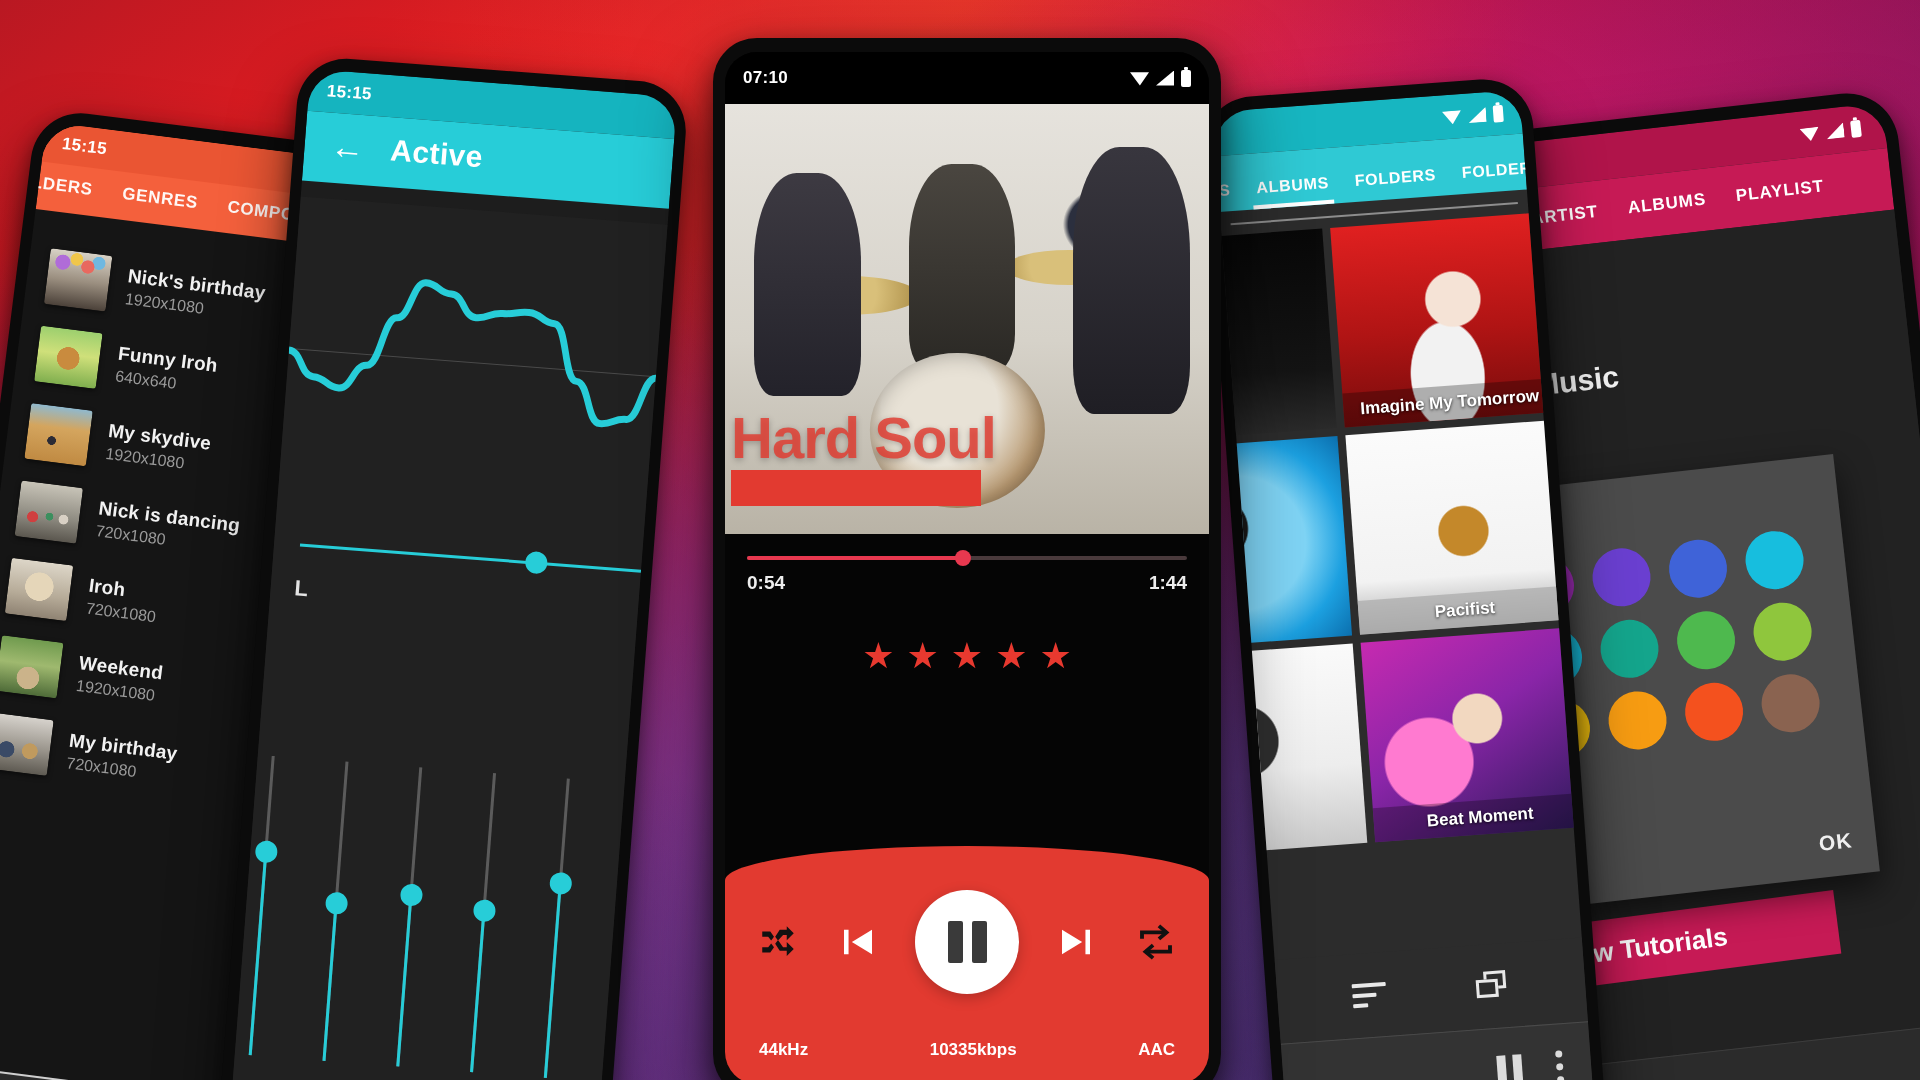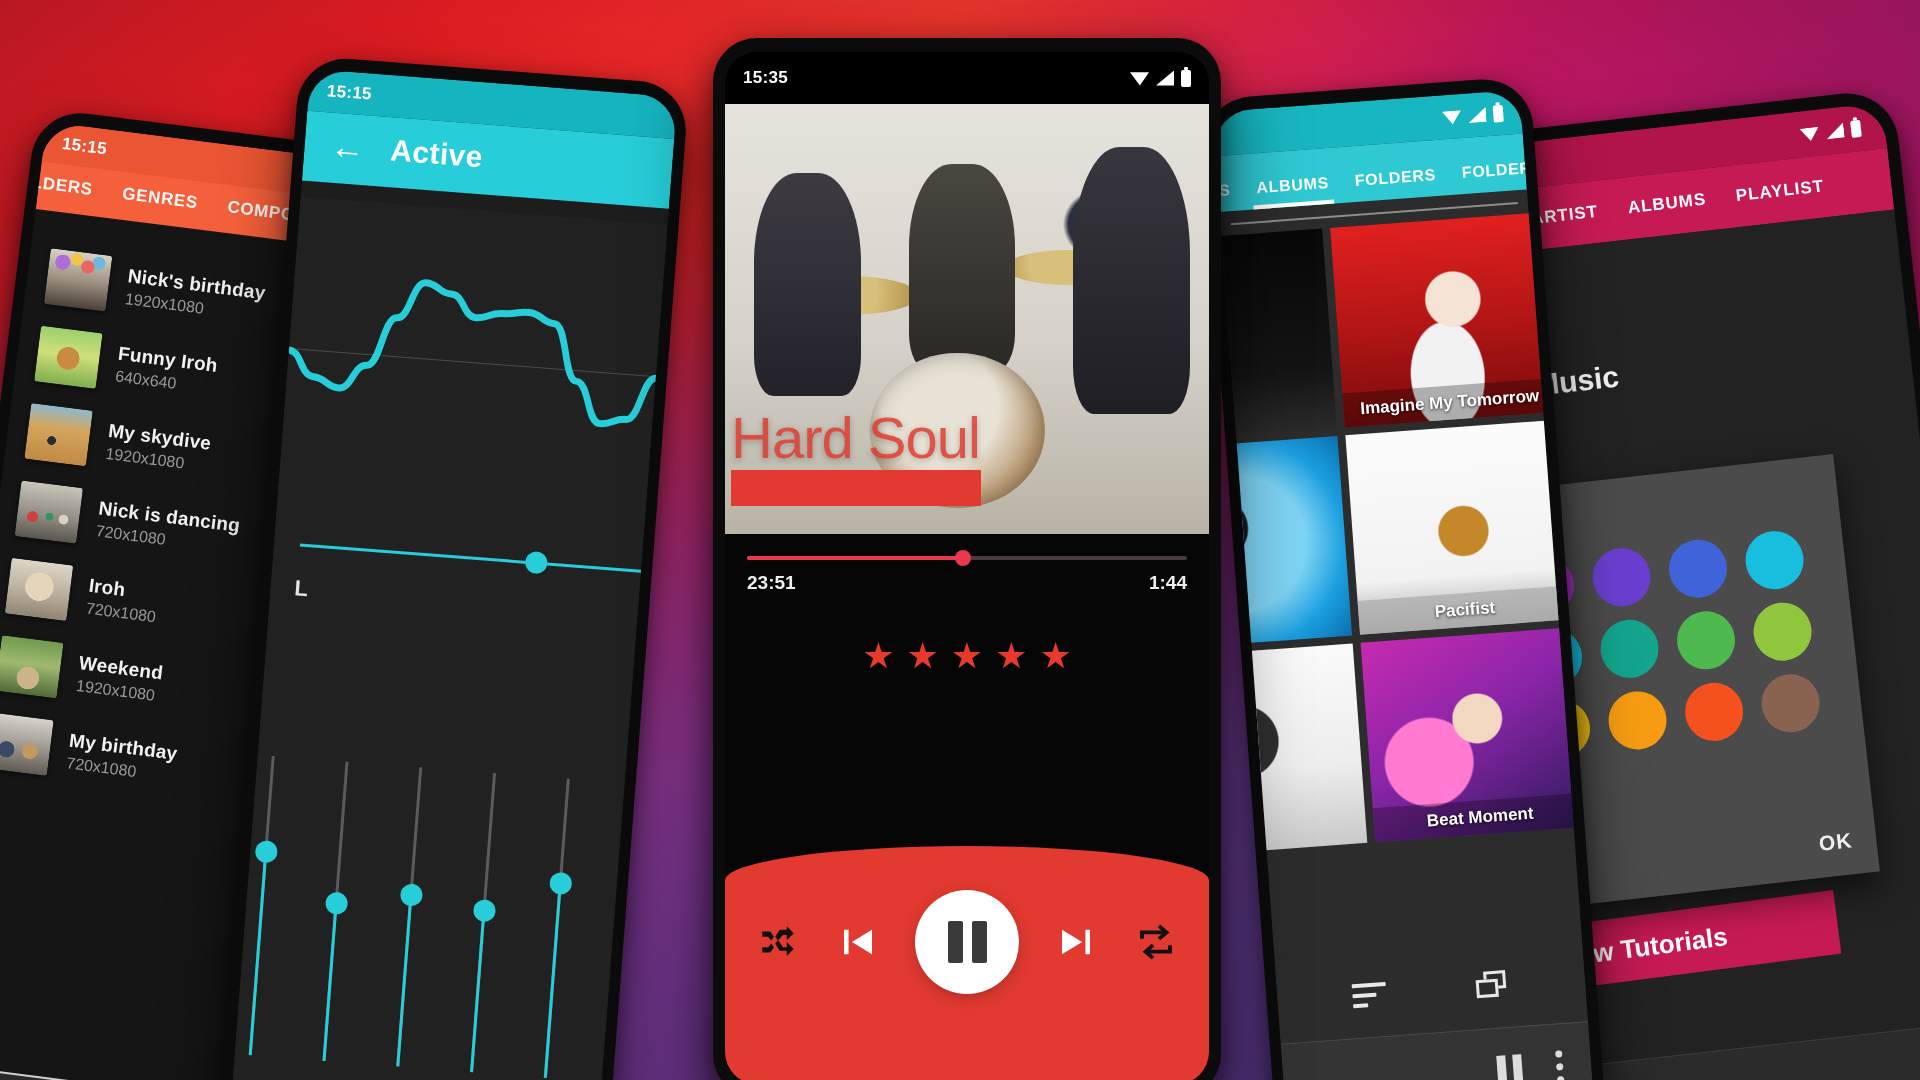--- a/index.html
+++ b/index.html
@@ -240,21 +240,21 @@
     border-radius:50%;
     background:radial-gradient(circle at 40% 35%, #e8e2d6 0 40%, #b99a72 70%, #8a6a46 100%);
     box-shadow:inset 0 0 22px rgba(0,0,0,.3);
   }
   .p3-cymbal {
     position:absolute; border-radius:50%;
     background:radial-gradient(circle at 45% 40%, #d9c07a 0 45%, #a98b45 100%);
   }
   .p3-title-overlay {
     position:absolute; left:6px; top:300px;
-    font-size:58px; font-weight:normal; letter-spacing:-1px;
+    font-size:58px; font-weight:bold; letter-spacing:-1px;
     color:rgba(226,58,48,.82); text-shadow:0 2px 6px rgba(0,0,0,.25);
   }
   .p3-redbar { position:absolute; left:6px; top:366px; width:250px; height:36px; background:#e23a30; }
 
   .p3-seekwrap { padding:22px 22px 0 22px; background:#050505; }
   .p3-track { position:relative; height:4px; background:#4a3a3c; border-radius:2px; }
   .p3-trackfill { position:absolute; left:0; top:0; height:100%; background:#e8384f; border-radius:2px; }
   .p3-knob {
     position:absolute; top:-6px; width:16px; height:16px; margin-left:-8px;
     background:#e8384f; border-radius:50%;
@@ -621,21 +621,21 @@
           <i></i>
           <i></i>
         </span>
     </div>
   </div>
 </div>
 
 <div class="phone" id="phone3">
   <div class="screen">
     <div class="statusbar p3-status">
-      <span>15:35</span>
+      <span>07:10</span>
       <span class="sb-icons">
         <span class="ic-wifi"></span>
         <span class="ic-sig"></span>
         <span class="ic-bat"></span>
       </span>
     </div>
 
     <div class="p3-art">
       <div class="p3-band">
         <div class="p3-cymbal" style="left:10%;top:40%;width:30%;height:9%;"></div>
@@ -648,21 +648,21 @@
       <div class="p3-redbar"></div>
       <div class="p3-title-overlay">Hard Soul</div>
     </div>
 
     <div class="p3-seekwrap">
       <div class="p3-track">
         <div class="p3-trackfill" id="p3fill" style="width: 49%;"></div>
         <div class="p3-knob" id="p3knob" style="left: 49%;"></div>
       </div>
       <div class="p3-times">
-        <span>23:51</span>
+        <span>0:54</span>
         <span>1:44</span>
       </div>
     </div>
 
     <div class="p3-stars" id="p3stars">
         <span class="p3-star">★</span>
         <span class="p3-star">★</span>
         <span class="p3-star">★</span>
         <span class="p3-star">★</span>
         <span class="p3-star">★</span>
@@ -694,15 +694,20 @@
         </span>
         <span class="p3-icon">
           <svg viewBox="0 0 24 24" width="46" height="42" fill="none" stroke="#111" stroke-width="2.2" stroke-linecap="square">
             <path d="M4 9V6.5h13"></path>
               <path d="M20 15v2.5H7"></path>
             <path d="M14.5 3.5L18 6.5l-3.5 3"></path>
               <path d="M9.5 20.5L6 17.5l3.5-3"></path>
           </svg>
         </span>
       </div>
+      <div class="p3-meta">
+        <span>44kHz</span>
+        <span>10335kbps</span>
+        <span>AAC</span>
+      </div>
     </div>
   </div>
 </div>
 
 </body></html>

